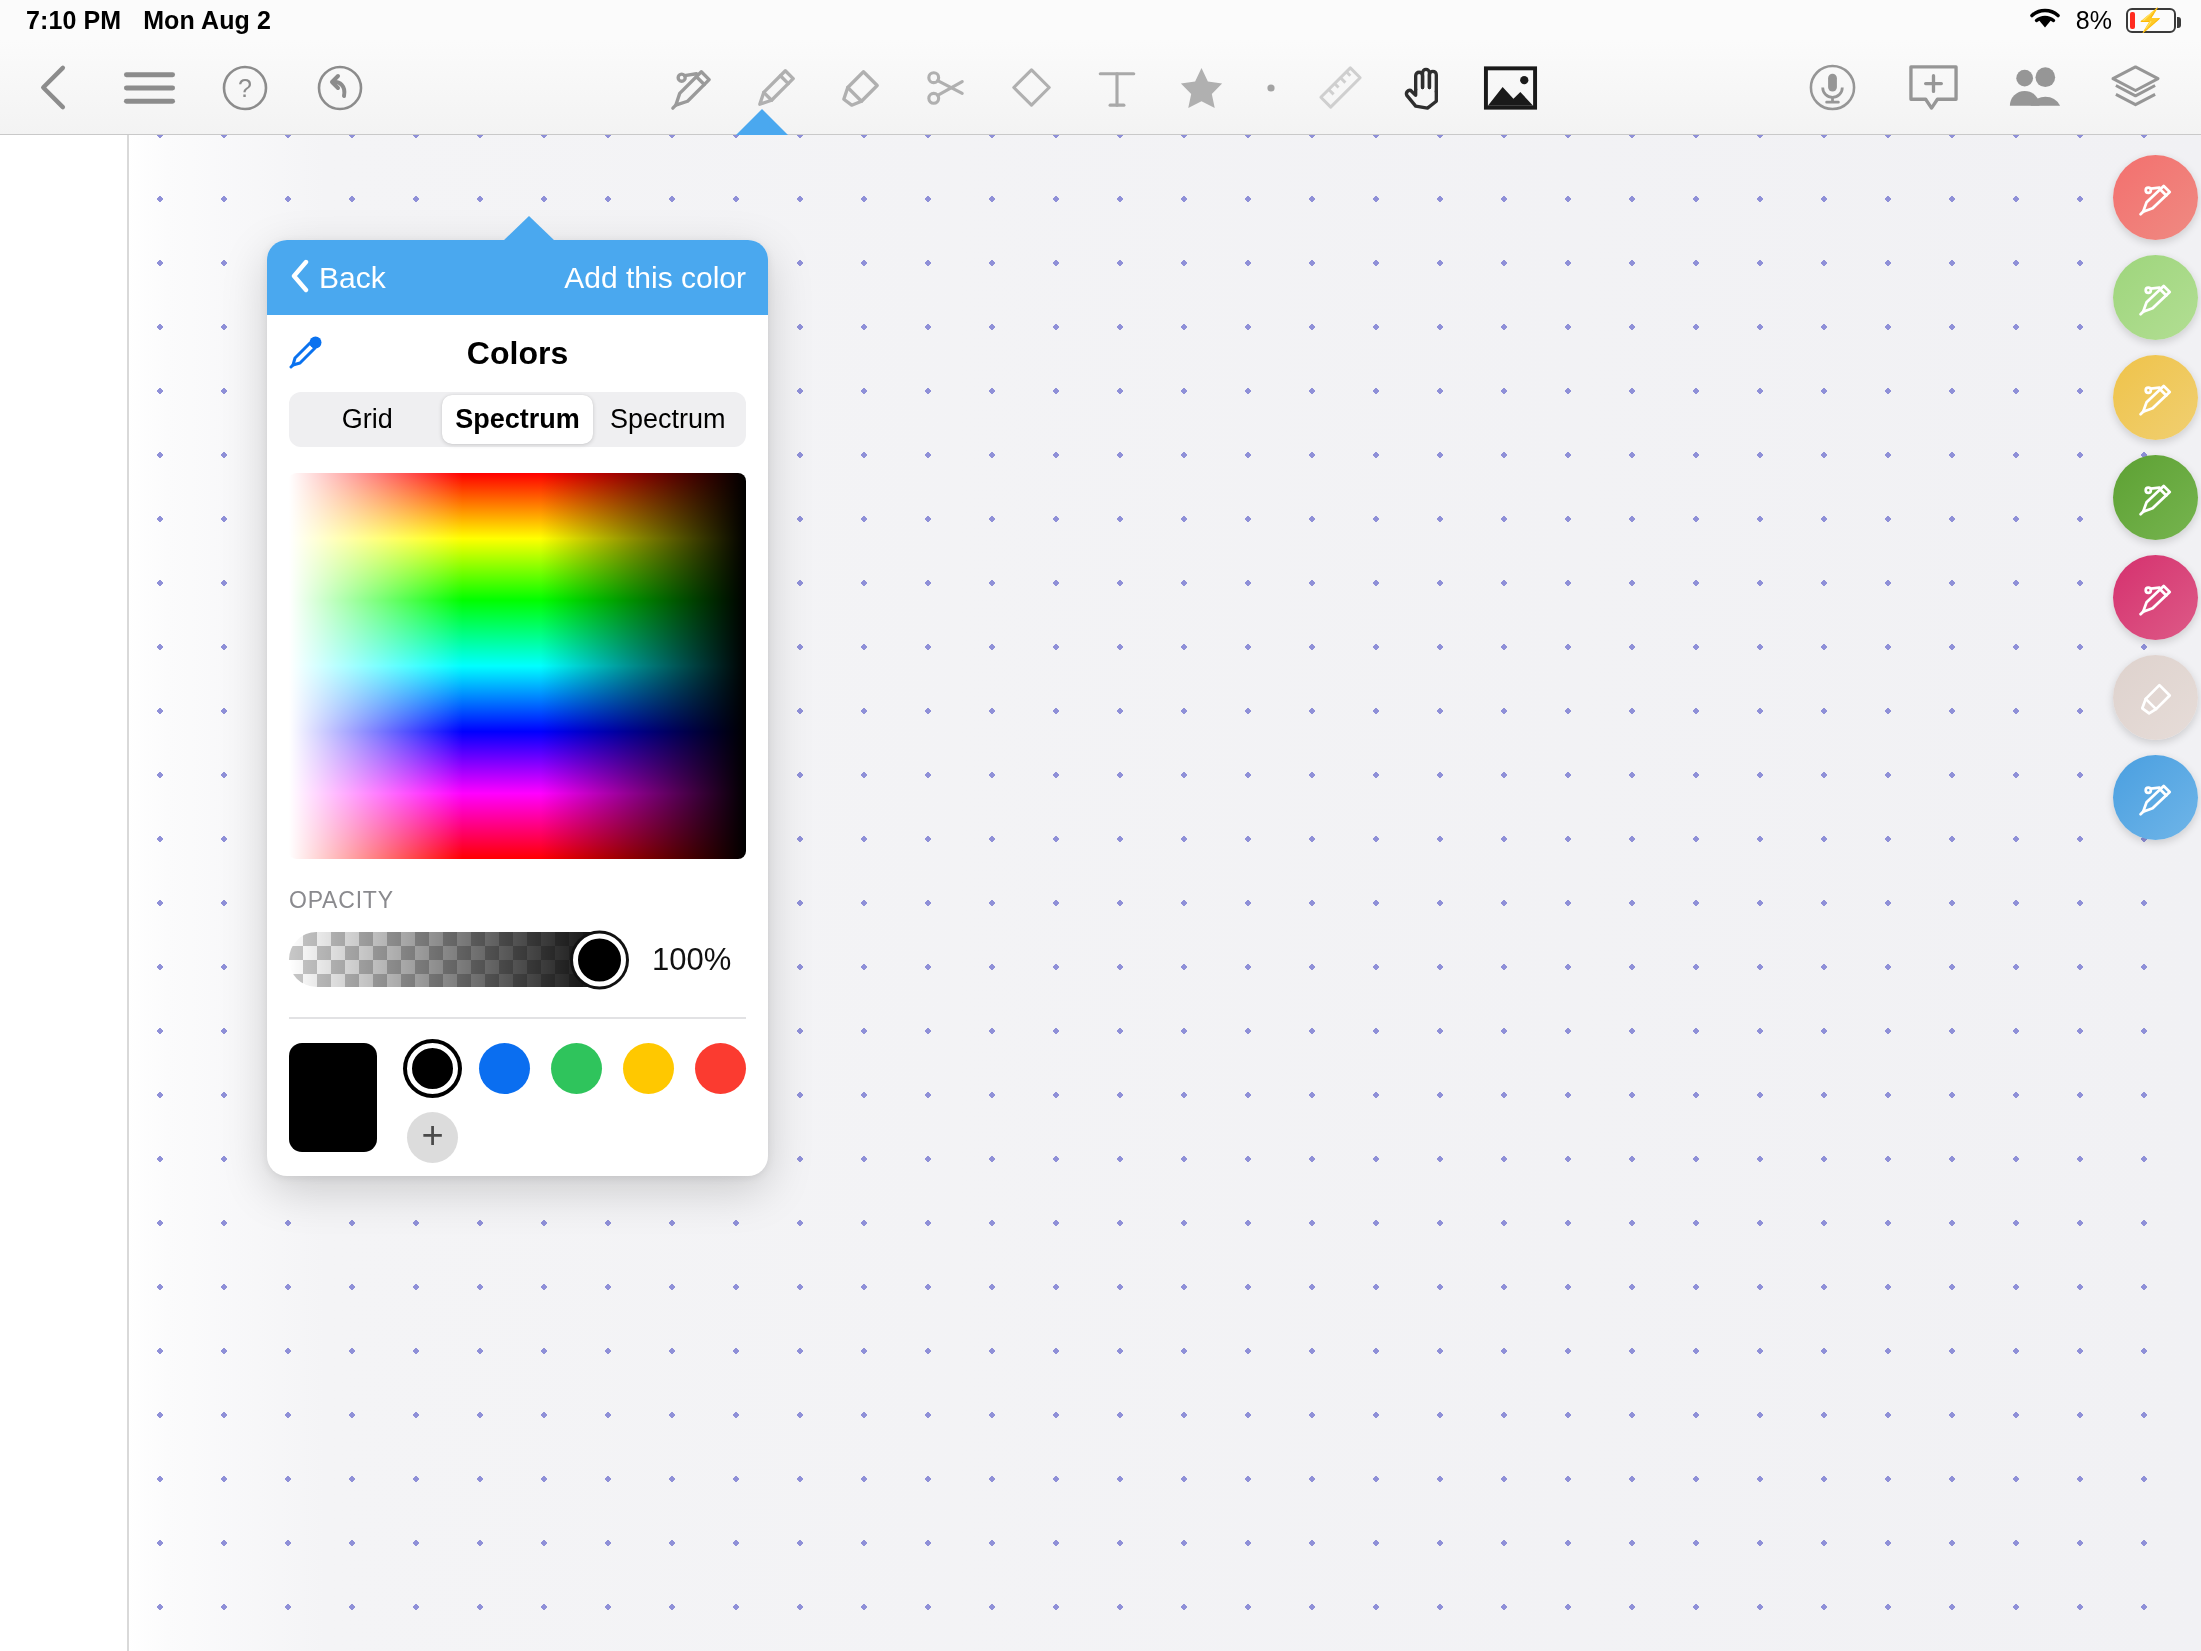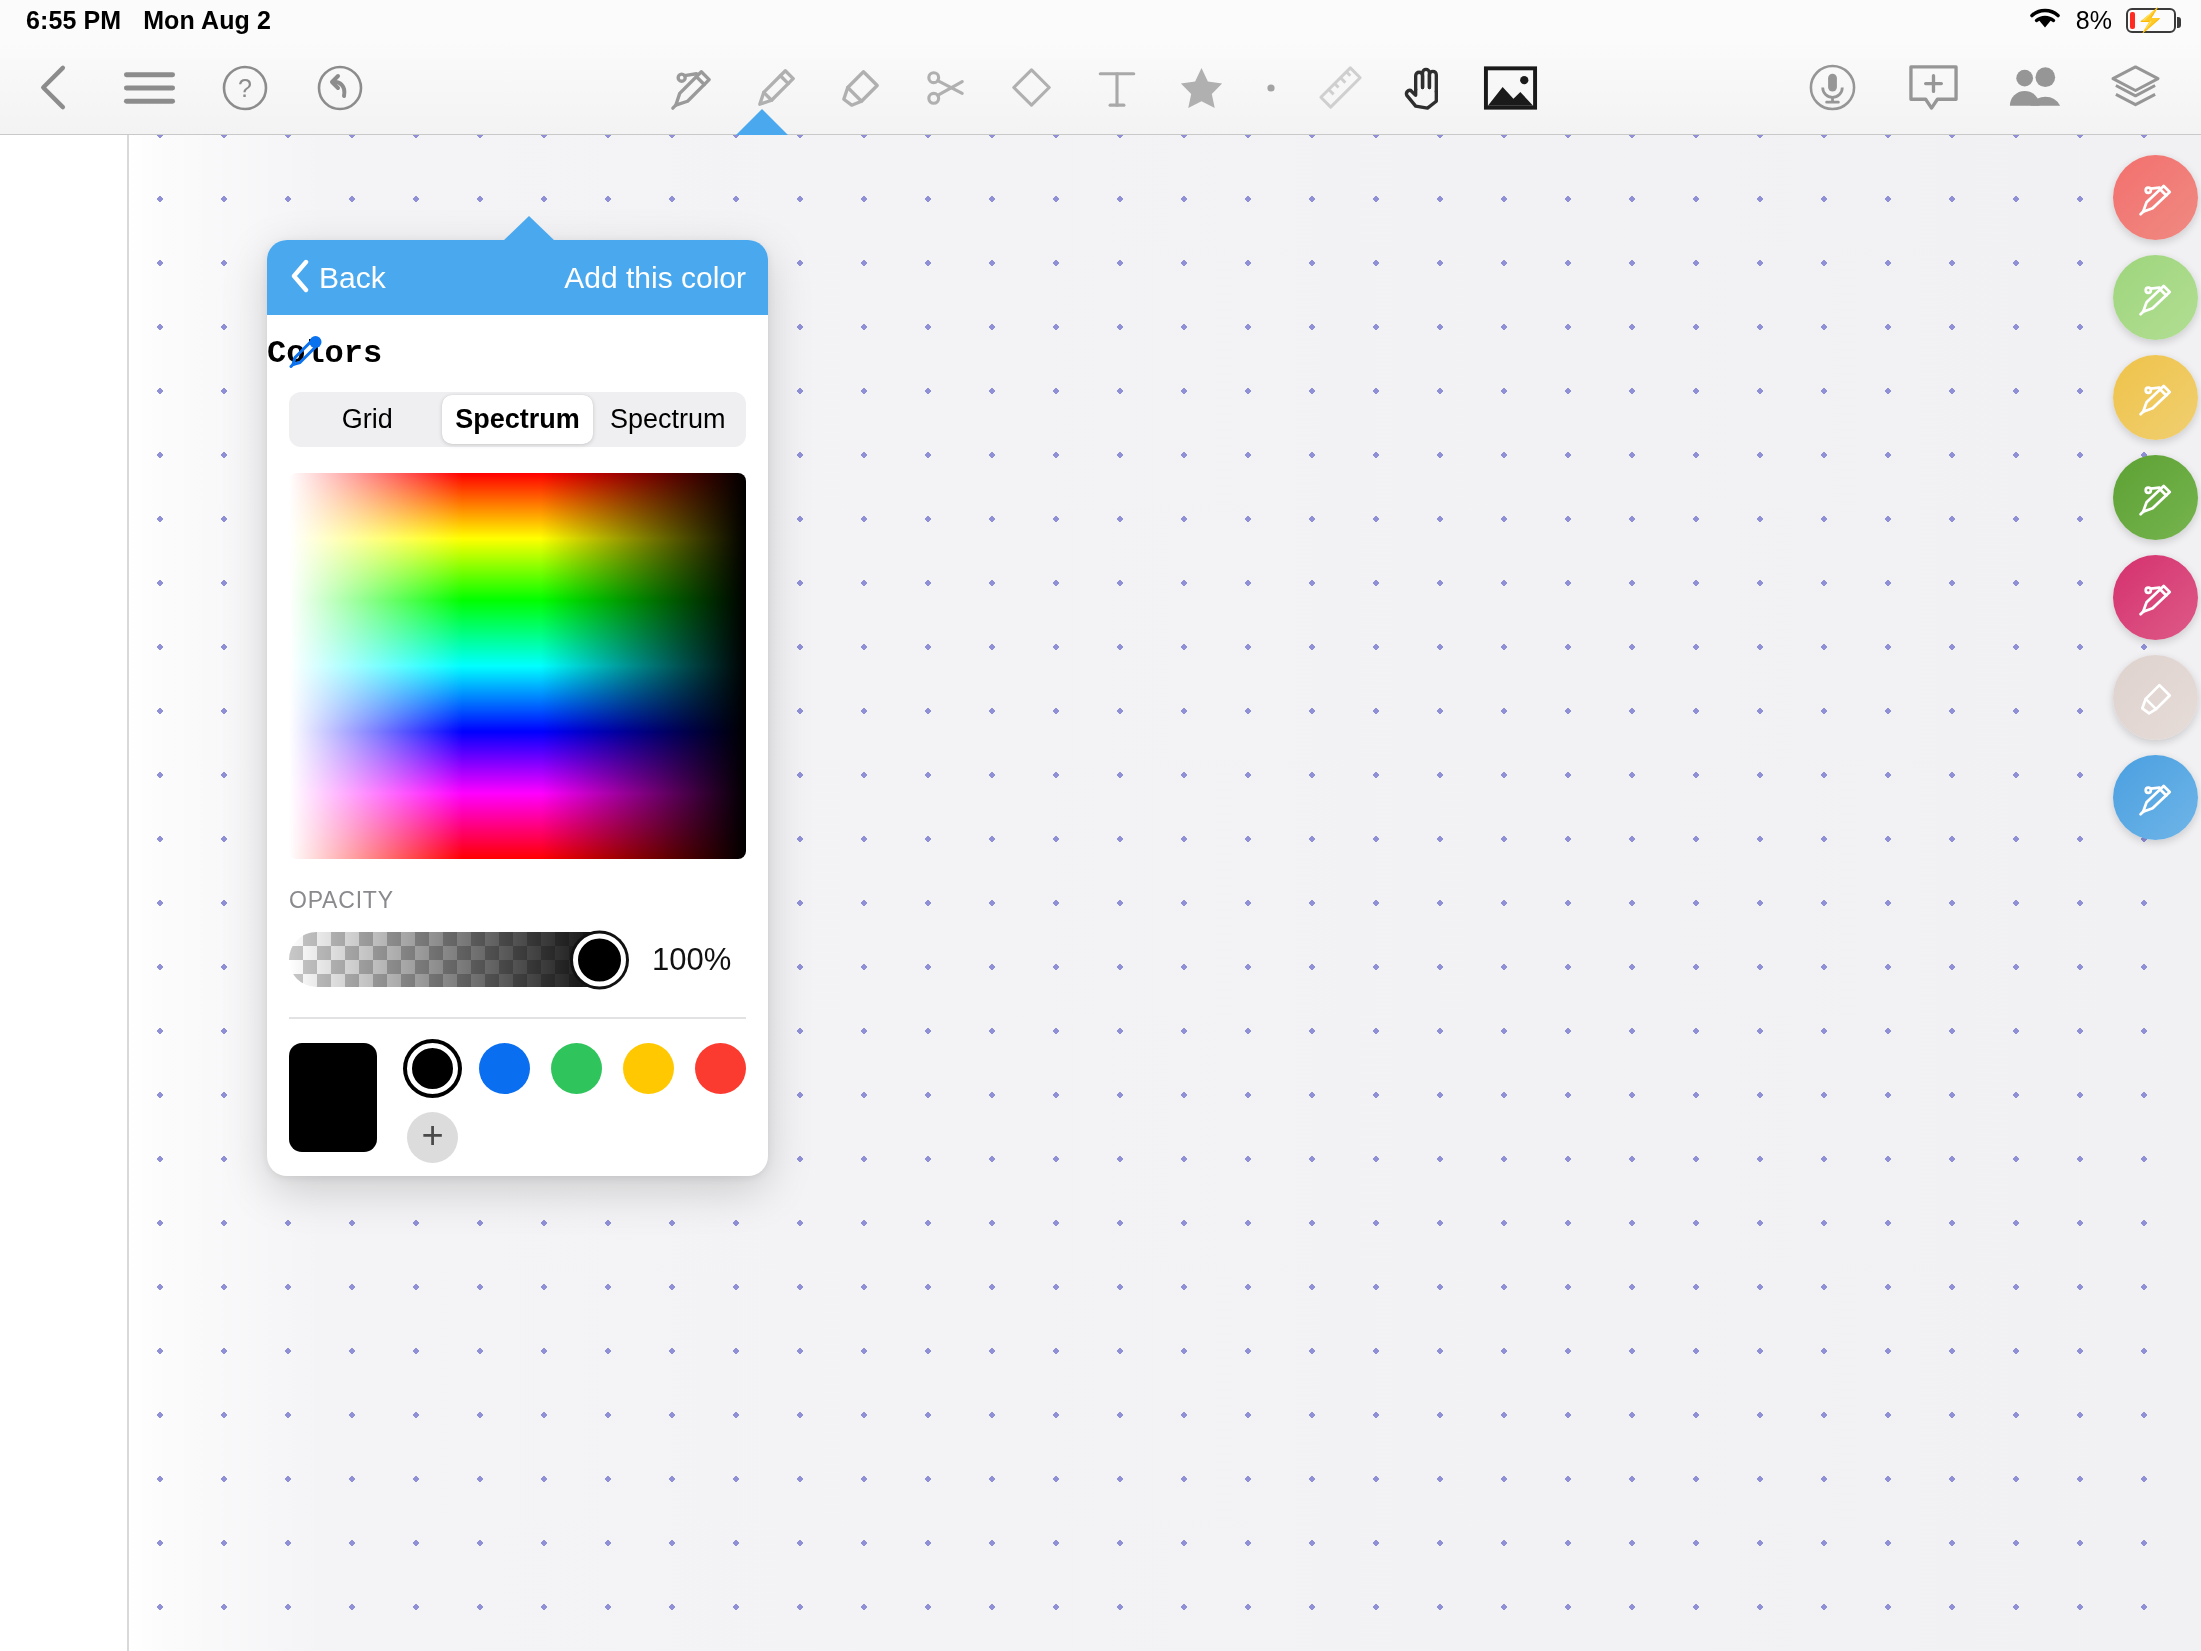--- a/index.html
+++ b/index.html
@@ -135,21 +135,21 @@
   }
   .pop-back-label { font-size: 30px; font-weight: 400; color: #fff; }
   .pop-add {
     margin-left: auto;
     font-size: 30px; font-weight: 400; color: #fff;
     cursor: pointer;
   }
 
   .pop-titlebar {
     position: relative; height: 77px;
-    display: flex; align-items: center;  font-family: Liberation Mono, monospace;
+    display: flex; align-items: center; justify-content: center;
   }
   .pop-title { font-size: 32px; font-weight: 700; color: #000; }
   .eyedropper {
     position: absolute; left: 22px; top: 50%;
     transform: translateY(-50%);
     cursor: pointer;
   }
 
   .seg-wrap { padding: 0 22px; }
   .segmented {
@@ -259,21 +259,21 @@
   .dot-add span {
     font-size: 38px; line-height: 1; color: #4a4a4a; font-weight: 400;
     margin-top: -4px;
   }
 </style>
 </head>
 <body>
 
 <div class="status-bar">
   <div class="status-left">
-    <span class="status-time">6:55 PM</span>
+    <span class="status-time">7:10 PM</span>
     <span class="status-date">Mon Aug 2</span>
   </div>
   <div class="status-right">
     <span>
       <svg width="34" height="26" viewBox="0 0 34 26">
         <path d="M17 22.5 L23 15.3 A9 9 0 0 0 11 15.3 Z" fill="#000"></path>
         <path d="M4 10.5 A19.5 19.5 0 0 1 30 10.5" stroke="#000" stroke-width="3.6" fill="none" stroke-linecap="round"></path>
         <path d="M8.5 15.5 A13 13 0 0 1 25.5 15.5" stroke="#000" stroke-width="3.4" fill="none" stroke-linecap="round"></path>
       </svg>
     </span>

